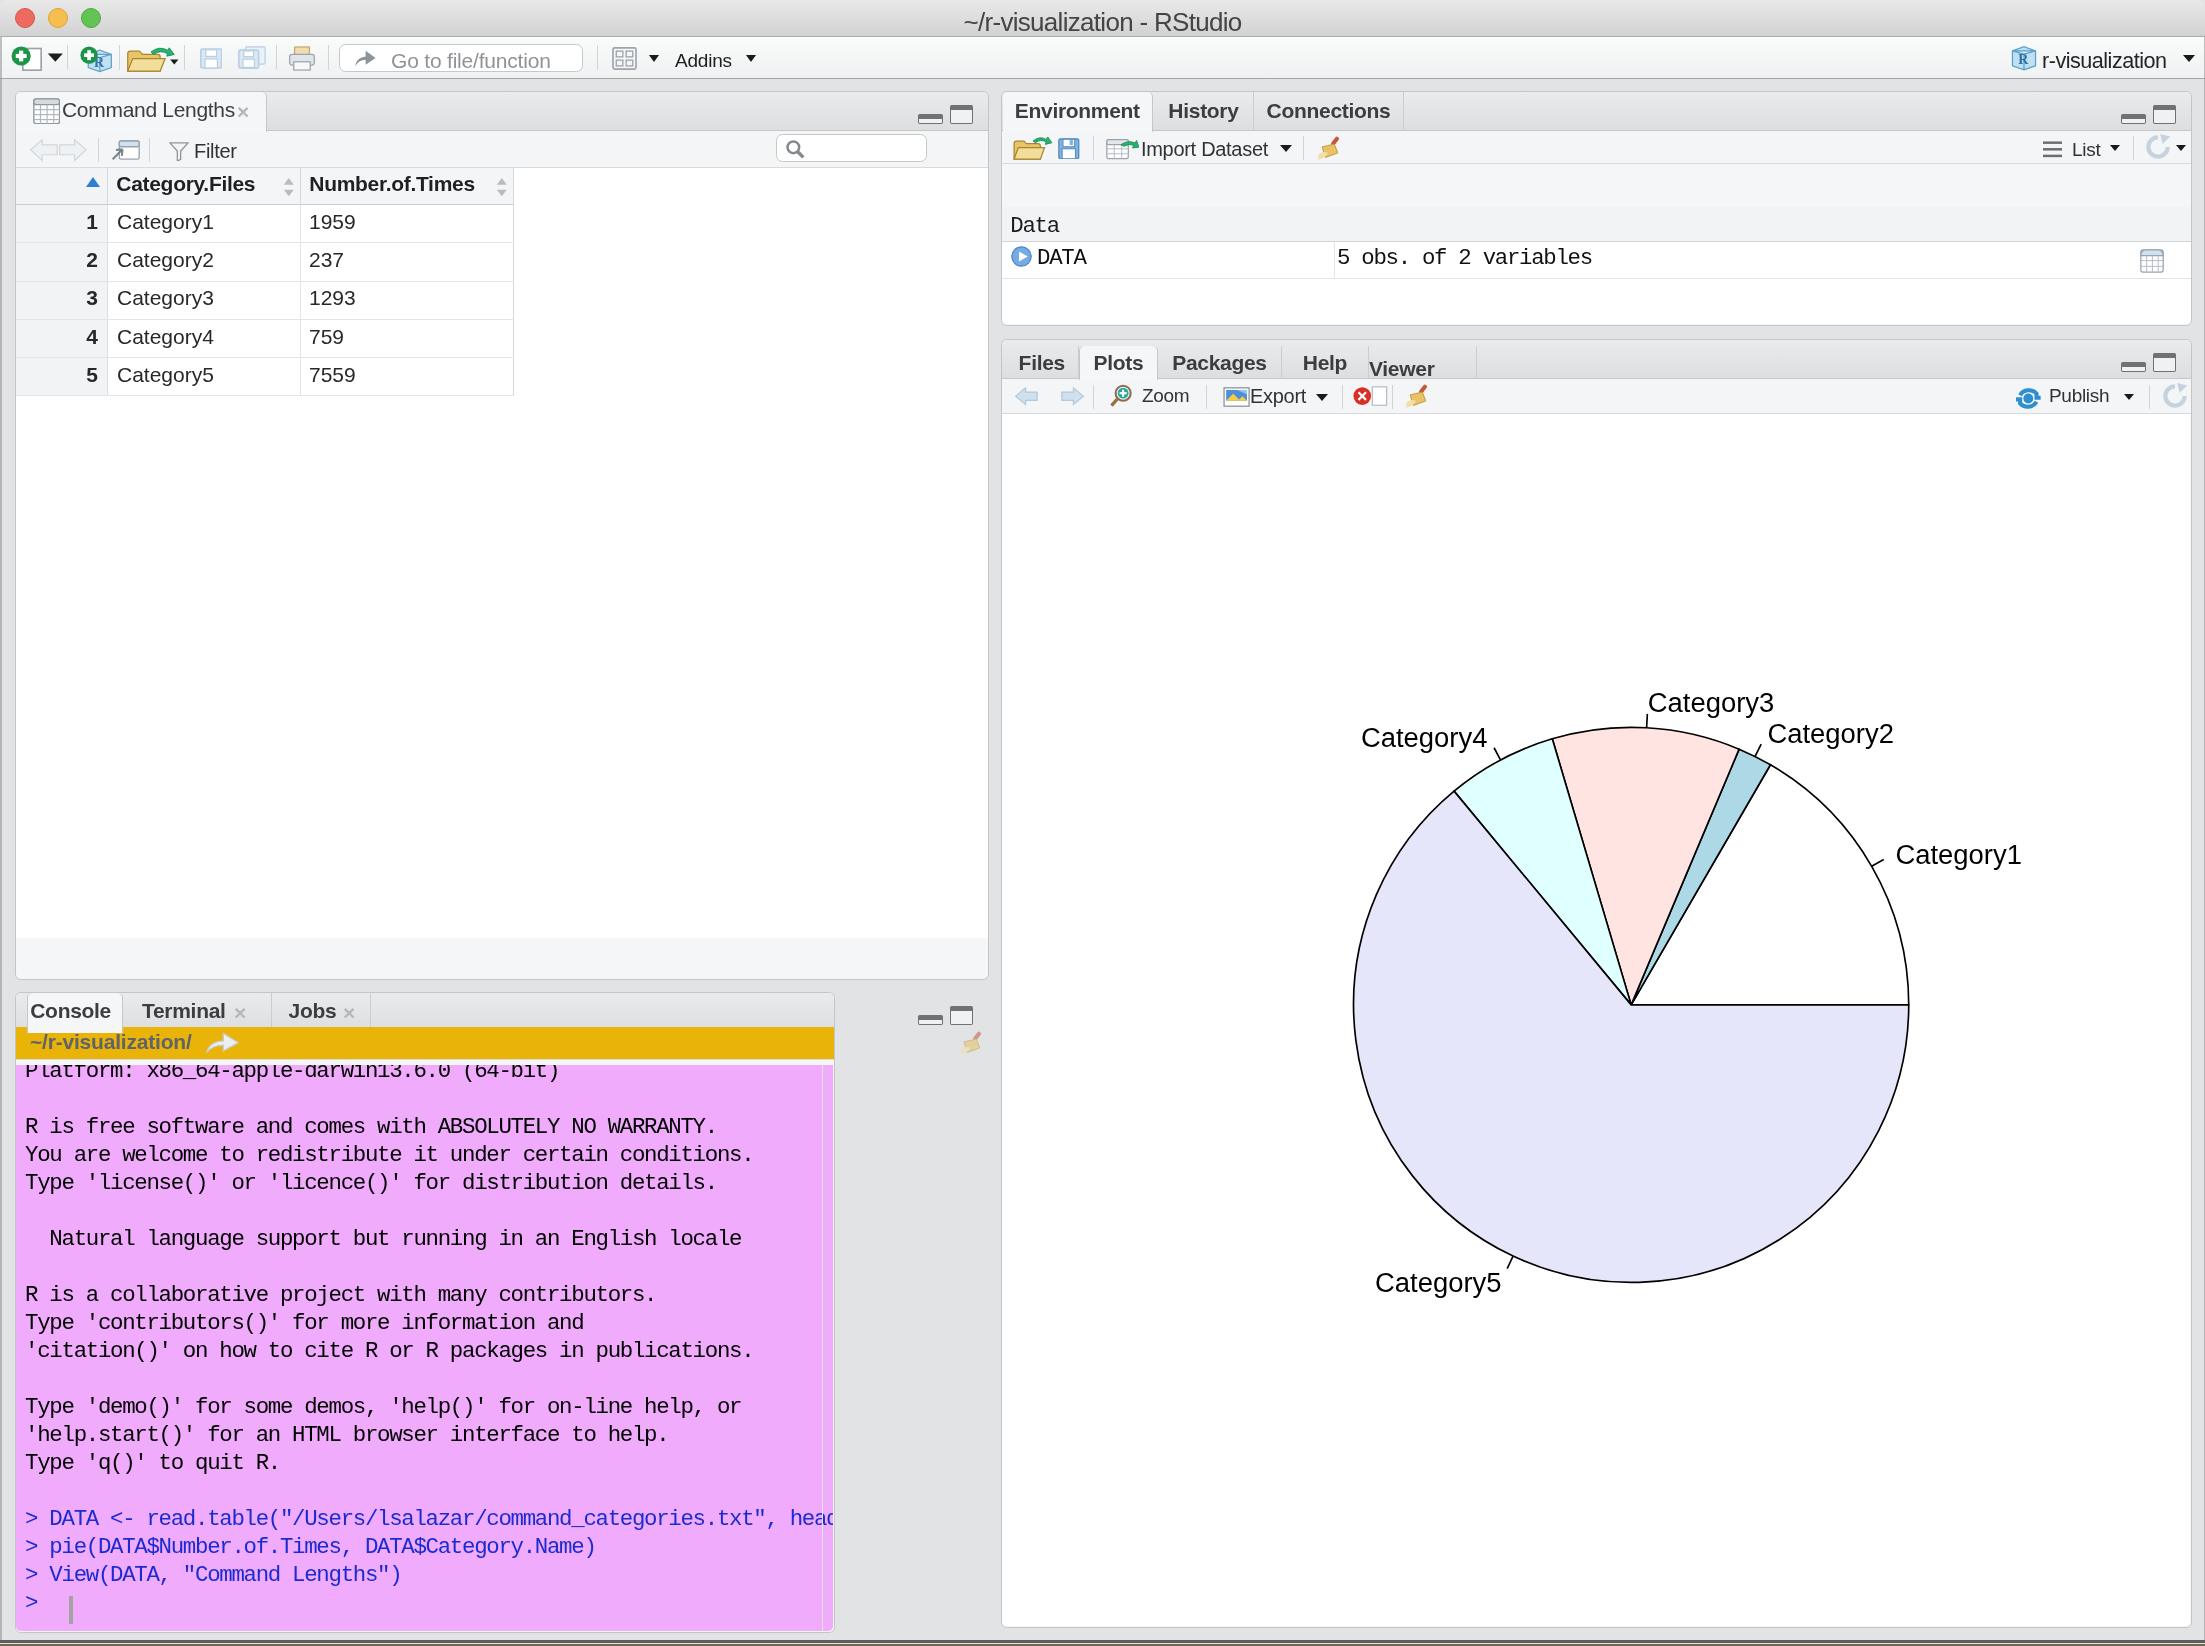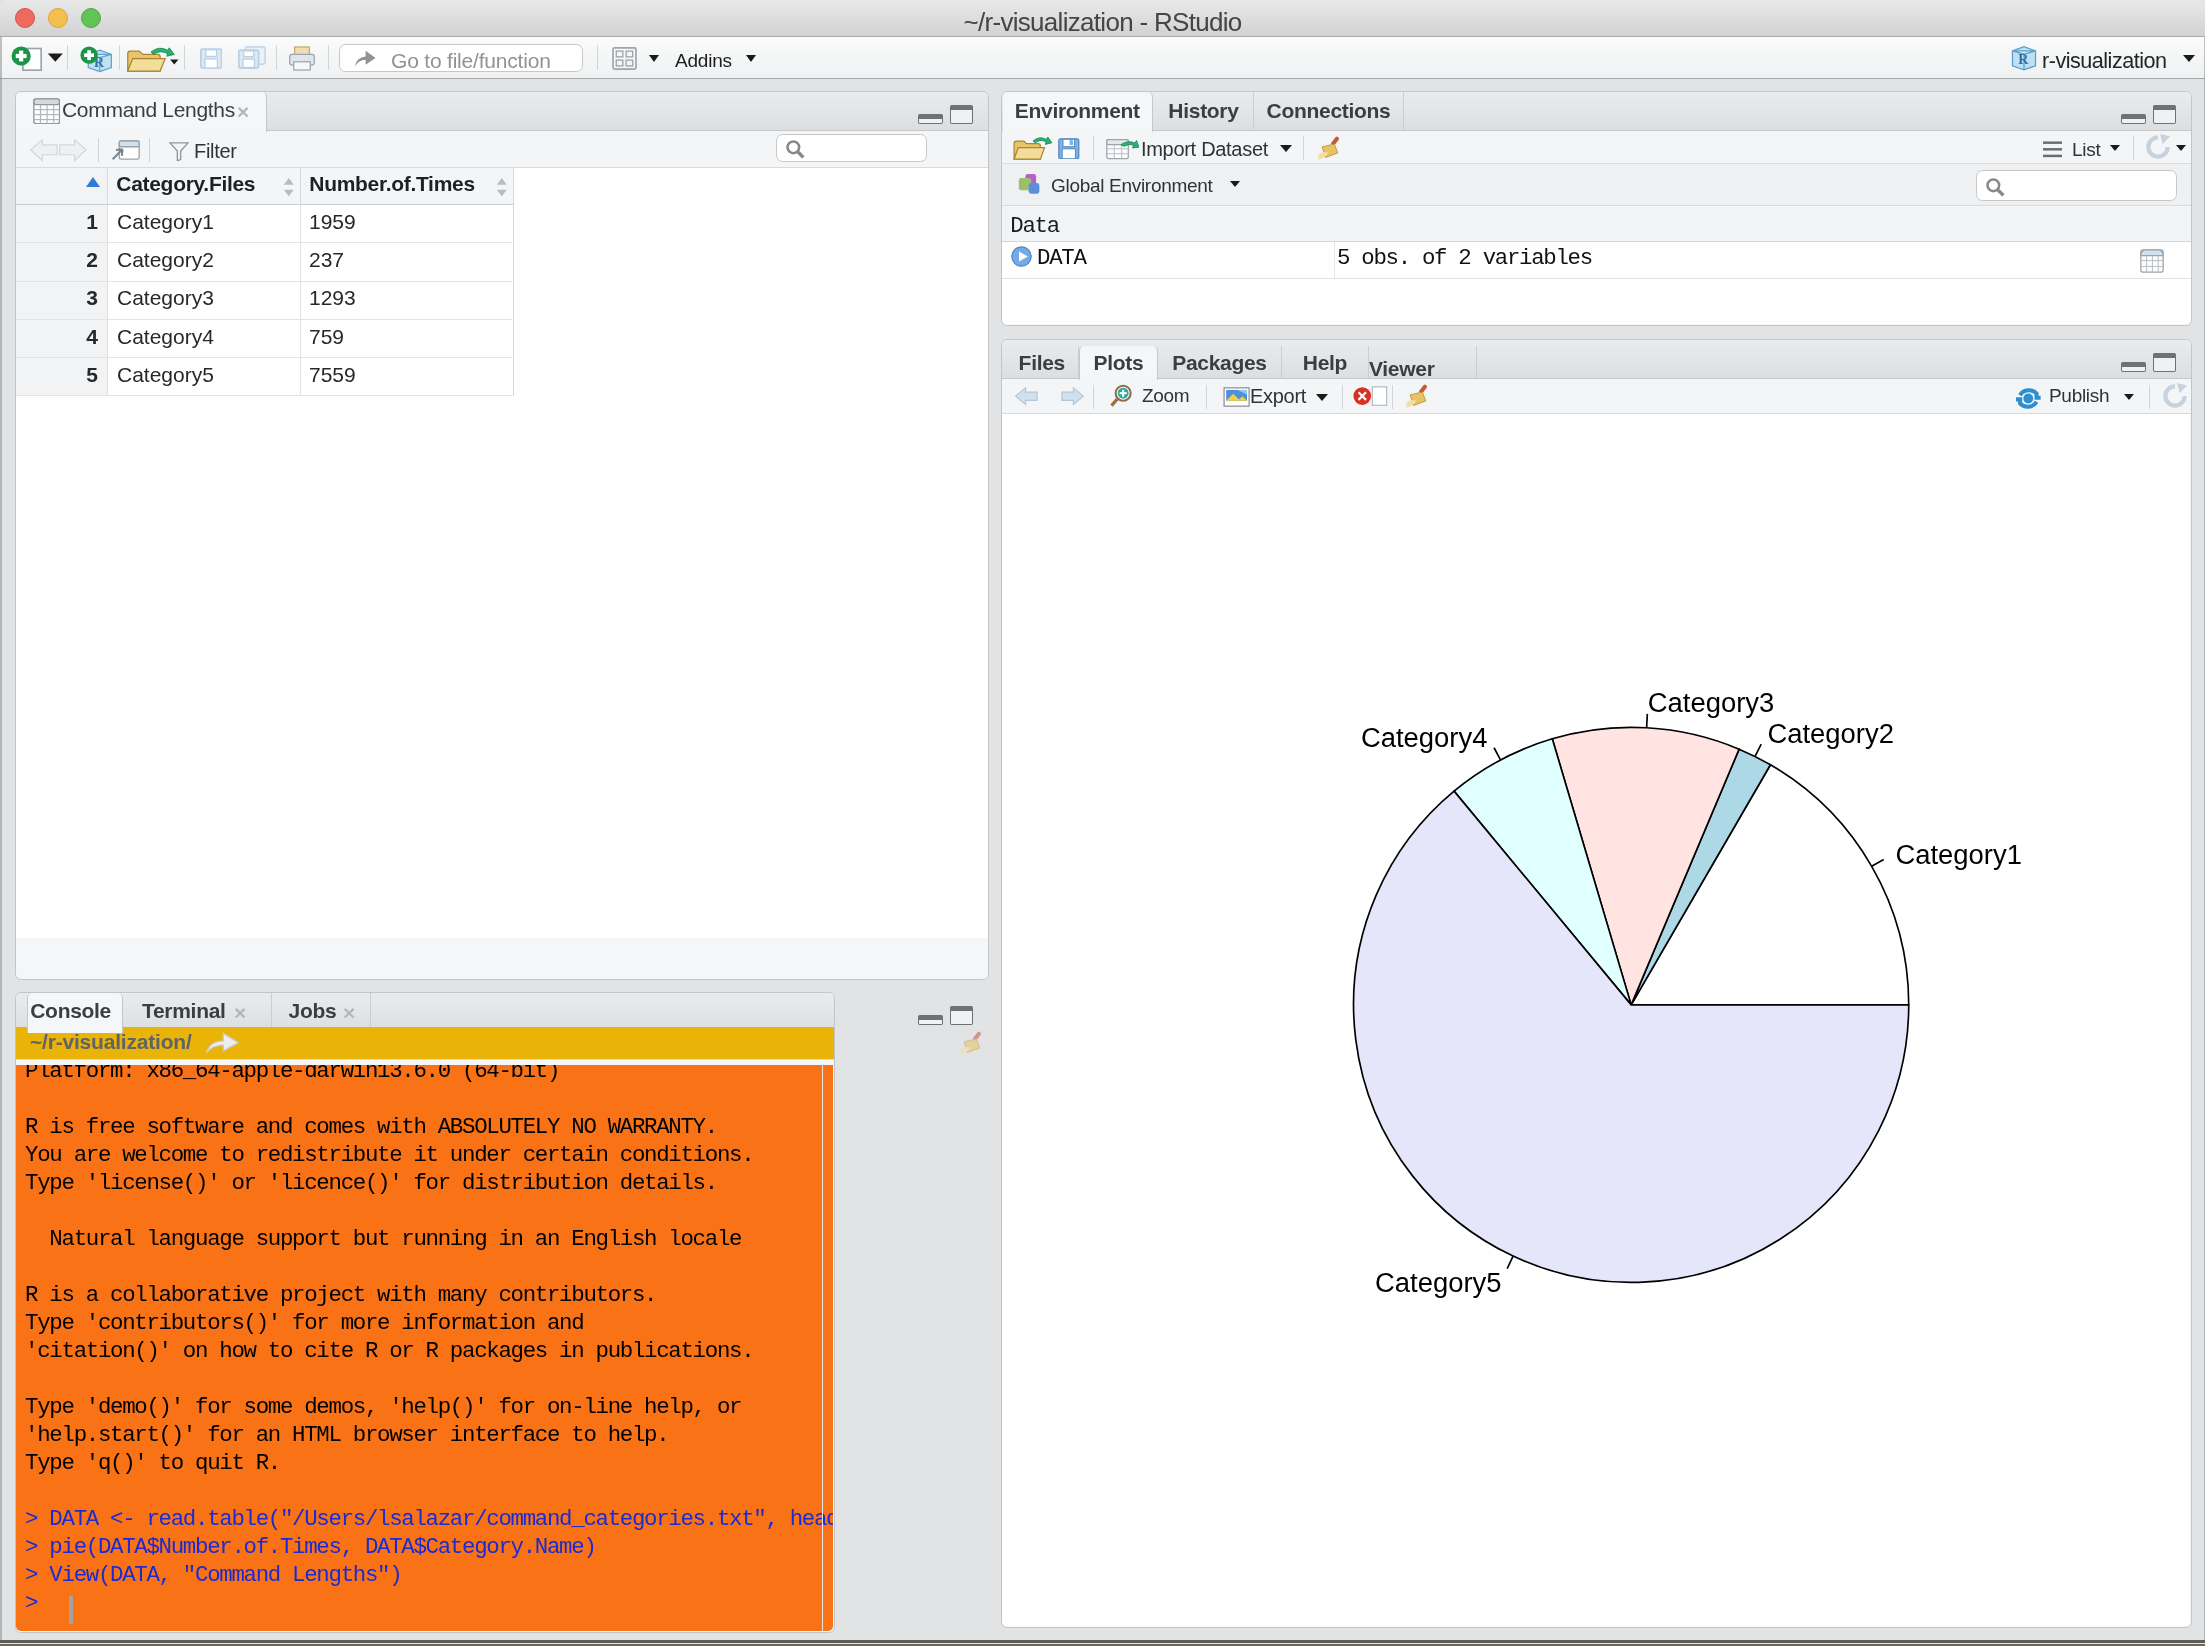--- a/index.html
+++ b/index.html
@@ -235,21 +235,21 @@
     </svg>
     <svg class="icon" style="left:941px;top:3.3px;" width="28" height="27.4" viewBox="0 0 34 33">
       <g opacity="0.55">
       <rect x="22" y="1" width="5" height="12" rx="2" fill="#c55a3a" transform="rotate(38 24 7)"></rect>
       <path d="M8,16 L22,10 L28,20 L14,28 Z" fill="#e8c264" stroke="#b99436" stroke-width="1" transform="rotate(10 18 19)"></path>
       <path d="M4,24 Q10,18 16,22 Q12,28 4,30 Z" fill="#f2dfa8"></path>
       </g>
     </svg>
   </div>
 
-  <div class="abs mono" style="left:0;top:72px;right:0.8px;bottom:0.8px;background:#f97316;border-radius:0 0 5px 5px;overflow:hidden;color:#000;">
+  <div class="abs mono" style="left:0;top:72px;right:0.8px;bottom:0.8px;background:#f0abfc;border-radius:0 0 5px 5px;overflow:hidden;color:#000;">
     <pre class="mono" style="position:absolute;left:9.1px;top:-8.3px;line-height:28px;font-size:22.4px;letter-spacing:-1.3px;">Platform: x86_64-apple-darwin13.6.0 (64-bit)
 
 R is free software and comes with ABSOLUTELY NO WARRANTY.
 You are welcome to redistribute it under certain conditions.
 Type 'license()' or 'licence()' for distribution details.
 
   Natural language support but running in an English locale
 
 R is a collaborative project with many contributors.
 Type 'contributors()' for more information and
@@ -324,35 +324,20 @@
     <div class="ptxt" style="left:1070px;top:7.5px;font-size:19px;">List</div>
     <div class="caret" style="left:1108px;top:14px;border-left-width:5.8px;border-right-width:5.8px;border-top-width:6.6px;"></div>
     <div class="sep" style="left:1131px;top:5px;height:24px;"></div>
     <svg class="icon" style="left:1143px;top:3.3px;" width="26" height="26" viewBox="0 0 31 31">
       <path d="M15.5,4 A11.5,11.5 0 1 0 27,15.5" fill="none" stroke="#c6d2de" stroke-width="5"></path>
       <polygon points="18,0 30,3 21,12" fill="#c6d2de"></polygon>
     </svg>
     <div class="caret" style="left:1174px;top:14px;border-left-width:5.8px;border-right-width:5.8px;border-top-width:6.6px;"></div>
   </div>
 
-  <div class="abs" style="left:0;top:72px;right:0;height:42px;background:#eef0f2;border-bottom:0.8px solid #d8dadb;">
-    <svg class="icon" style="left:16px;top:9.1px;" width="23" height="22.4" viewBox="0 0 28 27">
-      <rect x="9" y="1" width="13" height="13" rx="3" fill="#b75fd0"></rect>
-      <rect x="1" y="6" width="15" height="15" rx="3" fill="#9cbf6a"></rect>
-      <rect x="13" y="12" width="13" height="13" rx="3" fill="#5b8edc"></rect>
-    </svg>
-    <div class="ptxt" style="left:49px;top:10.8px;font-size:19px;">Global Environment</div>
-    <div class="caret" style="left:228px;top:17.4px;border-left-width:5.8px;border-right-width:5.8px;border-top-width:6.6px;"></div>
-    <div class="searchbox" style="left:974px;top:5.8px;width:201px;height:31px;">
-      <svg style="position:absolute;left:8.3px;top:5.8px;" width="20" height="20" viewBox="0 0 24 24">
-        <circle cx="10" cy="10" r="7" fill="none" stroke="#85898c" stroke-width="3"></circle>
-        <line x1="15" y1="15" x2="22" y2="22" stroke="#85898c" stroke-width="4"></line>
-      </svg>
-    </div>
-  </div>
 
   <div class="abs" style="left:0;top:187px;right:0;bottom:0.8px;background:#fff;border-radius:0 0 5px 5px;"></div>
 
   <div class="abs mono" style="left:0;top:115px;right:0;height:35px;background:#f2f3f4;border-bottom:0.8px solid #d4d5d7;">
     <div class="abs" style="left:8.3px;top:5.8px;font-size:22.4px;letter-spacing:-1.3px;color:#1b1c1d;">Data</div>
   </div>
 
   <div class="abs mono" style="left:0;top:150px;right:0;height:37px;background:#fff;border-bottom:0.8px solid #e2e3e4;font-size:22.4px;letter-spacing:-1.3px;color:#111;">
     <svg class="icon" style="left:9.1px;top:4.2px;" width="21" height="21" viewBox="0 0 25 25">
       <circle cx="12.5" cy="12.5" r="11.5" fill="#74abe4" stroke="#4d86c6" stroke-width="1.5"></circle>

